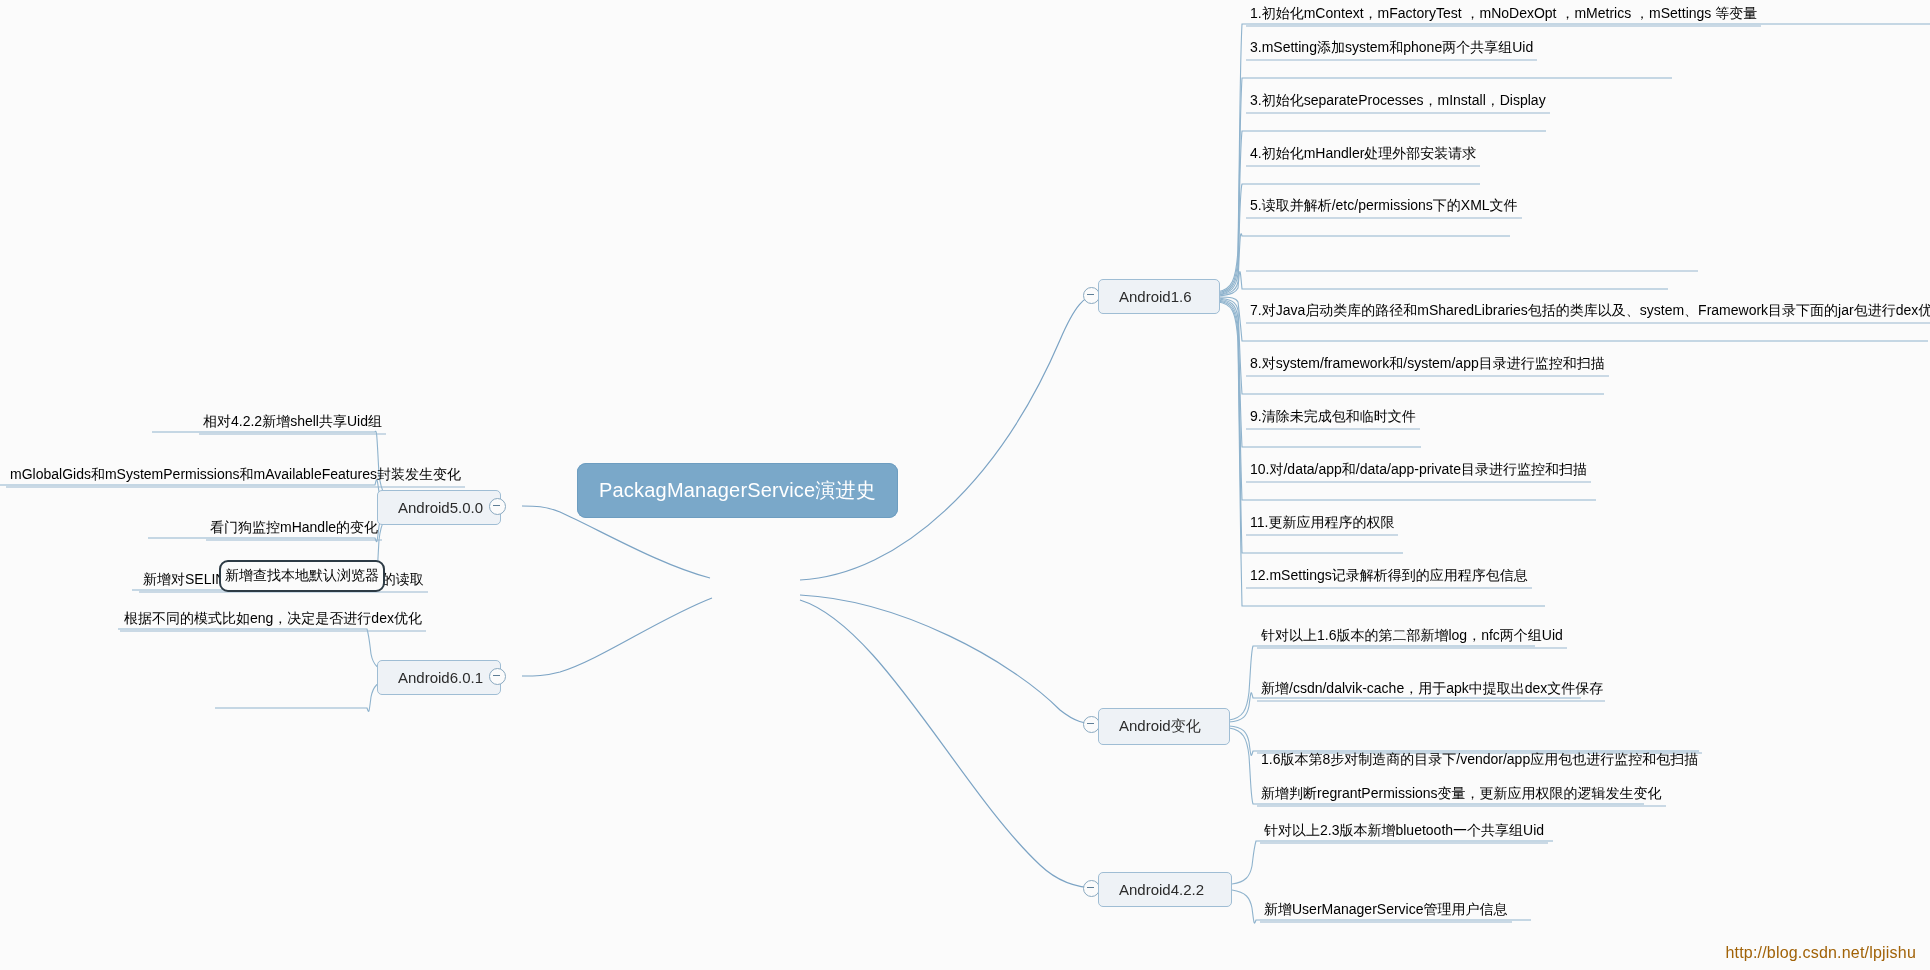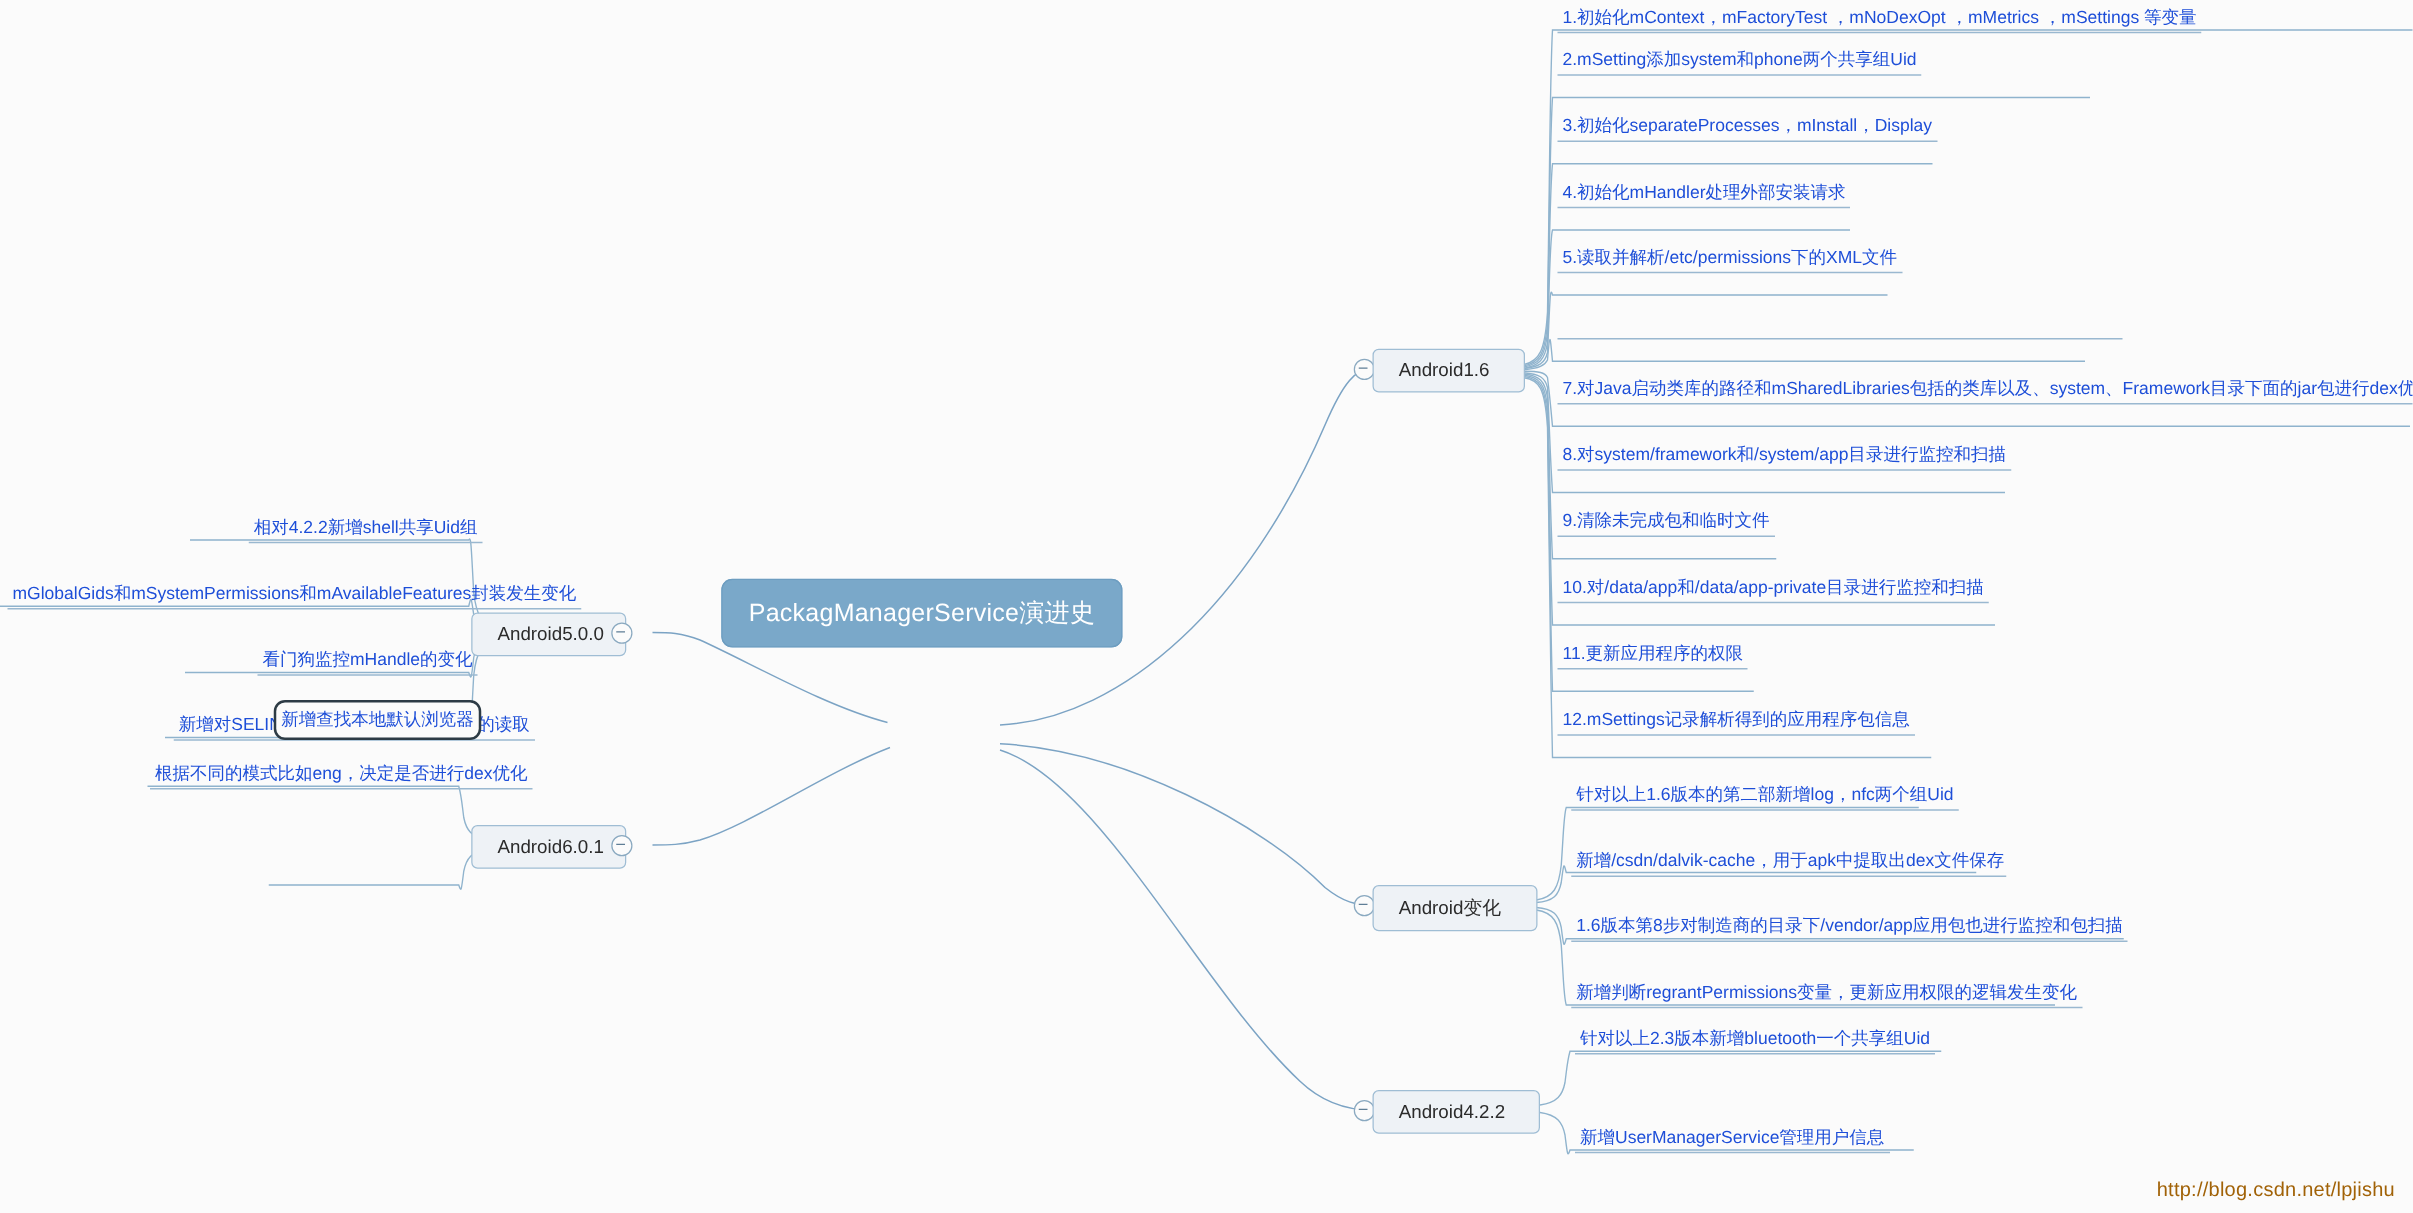--- a/index.html
+++ b/index.html
@@ -34,21 +34,21 @@
     background:#eef2f6;
     border:1px solid #9fbdd4;
     border-radius:5px;
     color:#2b2b2b;
     font-size:15px;
     padding:8px 20px;
     text-align:left;
   }
 
   .leaf-node{
-    color:#1d4ed8;
+    color:#000000;
     font-size:14px;
     padding:0 4px 3px 4px;
     background:transparent;
   }
   .leaf-node.selected{
     border:2px solid #2d3b45;
     border-radius:9px;
     padding:5px 4px;
     background:#fbfbfb;
   }
@@ -146,37 +146,37 @@
       <line x1="139" x2="428" y1="592" y2="592" class="underline" stroke="#9ab8d0" stroke-width="1.1"></line>
       <line x1="120" x2="426" y1="631" y2="631" class="underline" stroke="#9ab8d0" stroke-width="1.1"></line>
     </svg>
 
   <div class="node root-node" style="left:577px;top:463px;">PackagManagerService演进史</div>
 
   <div class="toggle" style="left:1083px;top:287px;"></div>
   <div class="node branch-node" style="left:1098px;top:279px;width:80px;">Android1.6</div>
 
   <div class="node leaf-node" style="left:1246px;top:5px;">1.初始化mContext，mFactoryTest ，mNoDexOpt ，mMetrics ，mSettings 等变量</div>
-  <div class="node leaf-node" style="left:1246px;top:39px;">2.mSetting添加system和phone两个共享组Uid</div>
+  <div class="node leaf-node" style="left:1246px;top:39px;">3.mSetting添加system和phone两个共享组Uid</div>
   <div class="node leaf-node" style="left:1246px;top:92px;">3.初始化separateProcesses，mInstall，Display</div>
   <div class="node leaf-node" style="left:1246px;top:145px;">4.初始化mHandler处理外部安装请求</div>
   <div class="node leaf-node" style="left:1246px;top:197px;">5.读取并解析/etc/permissions下的XML文件</div>
   <div class="node leaf-node" style="left:1246px;top:302px;">7.对Java启动类库的路径和mSharedLibraries包括的类库以及、system、Framework目录下面的jar包进行dex优化</div>
   <div class="node leaf-node" style="left:1246px;top:355px;">8.对system/framework和/system/app目录进行监控和扫描</div>
   <div class="node leaf-node" style="left:1246px;top:408px;">9.清除未完成包和临时文件</div>
   <div class="node leaf-node" style="left:1246px;top:461px;">10.对/data/app和/data/app-private目录进行监控和扫描</div>
   <div class="node leaf-node" style="left:1246px;top:514px;">11.更新应用程序的权限</div>
   <div class="node leaf-node" style="left:1246px;top:567px;">12.mSettings记录解析得到的应用程序包信息</div>
 
   <div class="toggle" style="left:1083px;top:716px;"></div>
   <div class="node branch-node" style="left:1098px;top:708px;width:90px;">Android变化</div>
 
   <div class="node leaf-node" style="left:1257px;top:627px;">针对以上1.6版本的第二部新增log，nfc两个组Uid</div>
   <div class="node leaf-node" style="left:1257px;top:680px;">新增/csdn/dalvik-cache，用于apk中提取出dex文件保存</div>
-  <div class="node leaf-node" style="left:1257px;top:732px;">1.6版本第8步对制造商的目录下/vendor/app应用包也进行监控和包扫描</div>
+  <div class="node leaf-node" style="left:1257px;top:751px;">1.6版本第8步对制造商的目录下/vendor/app应用包也进行监控和包扫描</div>
   <div class="node leaf-node" style="left:1257px;top:785px;">新增判断regrantPermissions变量，更新应用权限的逻辑发生变化</div>
 
   <div class="toggle" style="left:1083px;top:880px;"></div>
   <div class="node branch-node" style="left:1098px;top:872px;width:92px;">Android4.2.2</div>
 
   <div class="node leaf-node" style="left:1260px;top:822px;">针对以上2.3版本新增bluetooth一个共享组Uid</div>
   <div class="node leaf-node" style="left:1260px;top:901px;">新增UserManagerService管理用户信息</div>
 
   <div class="node branch-node" style="left:377px;top:490px;width:82px;">Android5.0.0</div>
   <div class="toggle" style="left:489px;top:498px;"></div>

